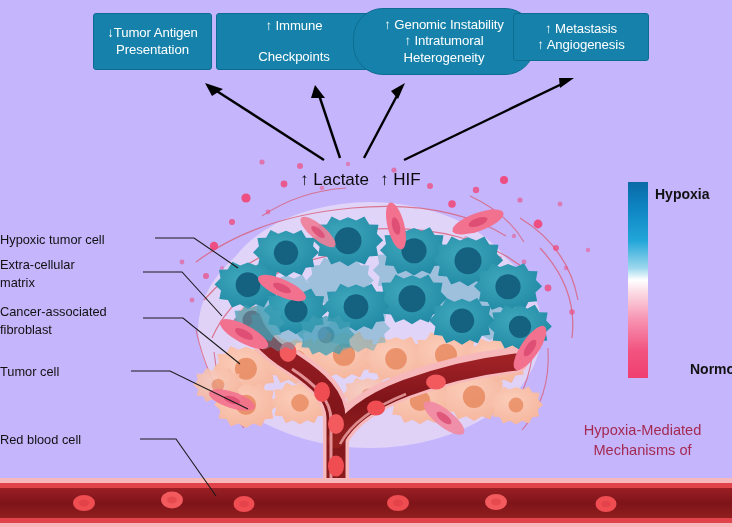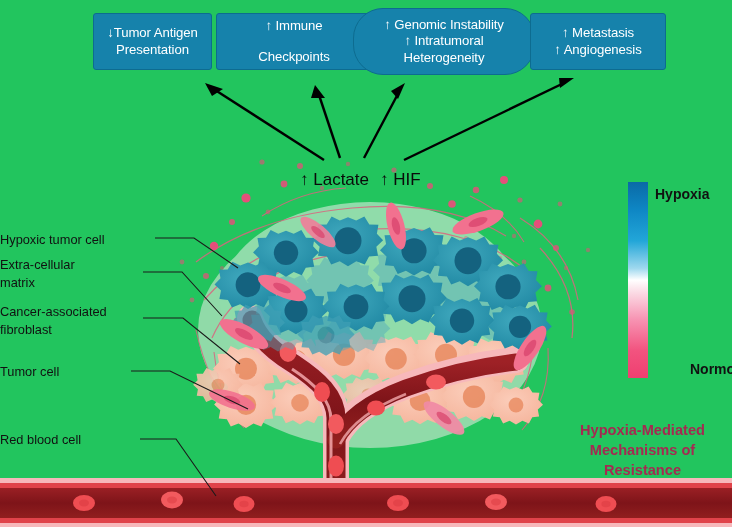--- a/index.html
+++ b/index.html
@@ -4,21 +4,21 @@
 <style>
   html, body {
     margin: 0;
     padding: 0;
     background: #ffffff;
   }
   #canvas {
     position: relative;
     width: 732px;
     height: 527px;
-    background: #22c55e;
+    background: #c4b5fd;
     overflow: hidden;
     font-family: "Liberation Sans", sans-serif;
   }
   #figure-svg {
     position: absolute;
     left: 0;
     top: 0;
     width: 732px;
     height: 527px;
   }
@@ -36,21 +36,21 @@
     display: flex;
     flex-direction: column;
     align-items: center;
     justify-content: center;
     letter-spacing: -0.1px;
   }
   .outcome-box .ln { display: block; white-space: nowrap; }
   #box-0 { left: 93px;  top: 13px; width: 119px; height: 57px; }
   #box-1 { left: 216px; top: 13px; width: 156px; height: 57px; gap: 15px; }
   #box-2 { left: 353px; top: 8px;  width: 182px; height: 67px; border-radius: 30px; }
-  #box-3 { left: 530px; top: 13px; width: 136px; height: 57px; }
+  #box-3 { left: 513px; top: 13px; width: 136px; height: 48px; }
 
   
   #lactate-label {
     position: absolute;
     left: 300px;
     top: 170px;
     font-size: 17px;
     color: #0a0a0a;
     white-space: nowrap;
   }
@@ -100,21 +100,21 @@
 
   
   #fig-title {
     position: absolute;
     left: 553px;
     top: 420px;
     width: 179px;
     text-align: center;
     font-size: 14.6px;
     line-height: 20px;
-    font-weight: bold;
+    font-weight: normal;
     color: #a52a52;
   }
   #fig-title .ln { display: block; }
 </style>
 </head>
 <body>
 
 <div id="canvas">
 
   <svg id="figure-svg" viewBox="0 0 732 527">
@@ -469,16 +469,15 @@
     <div>Red blood cell</div>
   </div>
 
   <div id="legend-bar"></div>
   <div class="legend-label" id="legend-top">Hypoxia</div>
   <div class="legend-label" id="legend-bot">Normoxia</div>
 
   <div id="fig-title">
     <span class="ln">Hypoxia-Mediated</span>
     <span class="ln">Mechanisms of</span>
-    <span class="ln">Resistance</span>
   </div>
 
 </div>
 
 </body></html>

